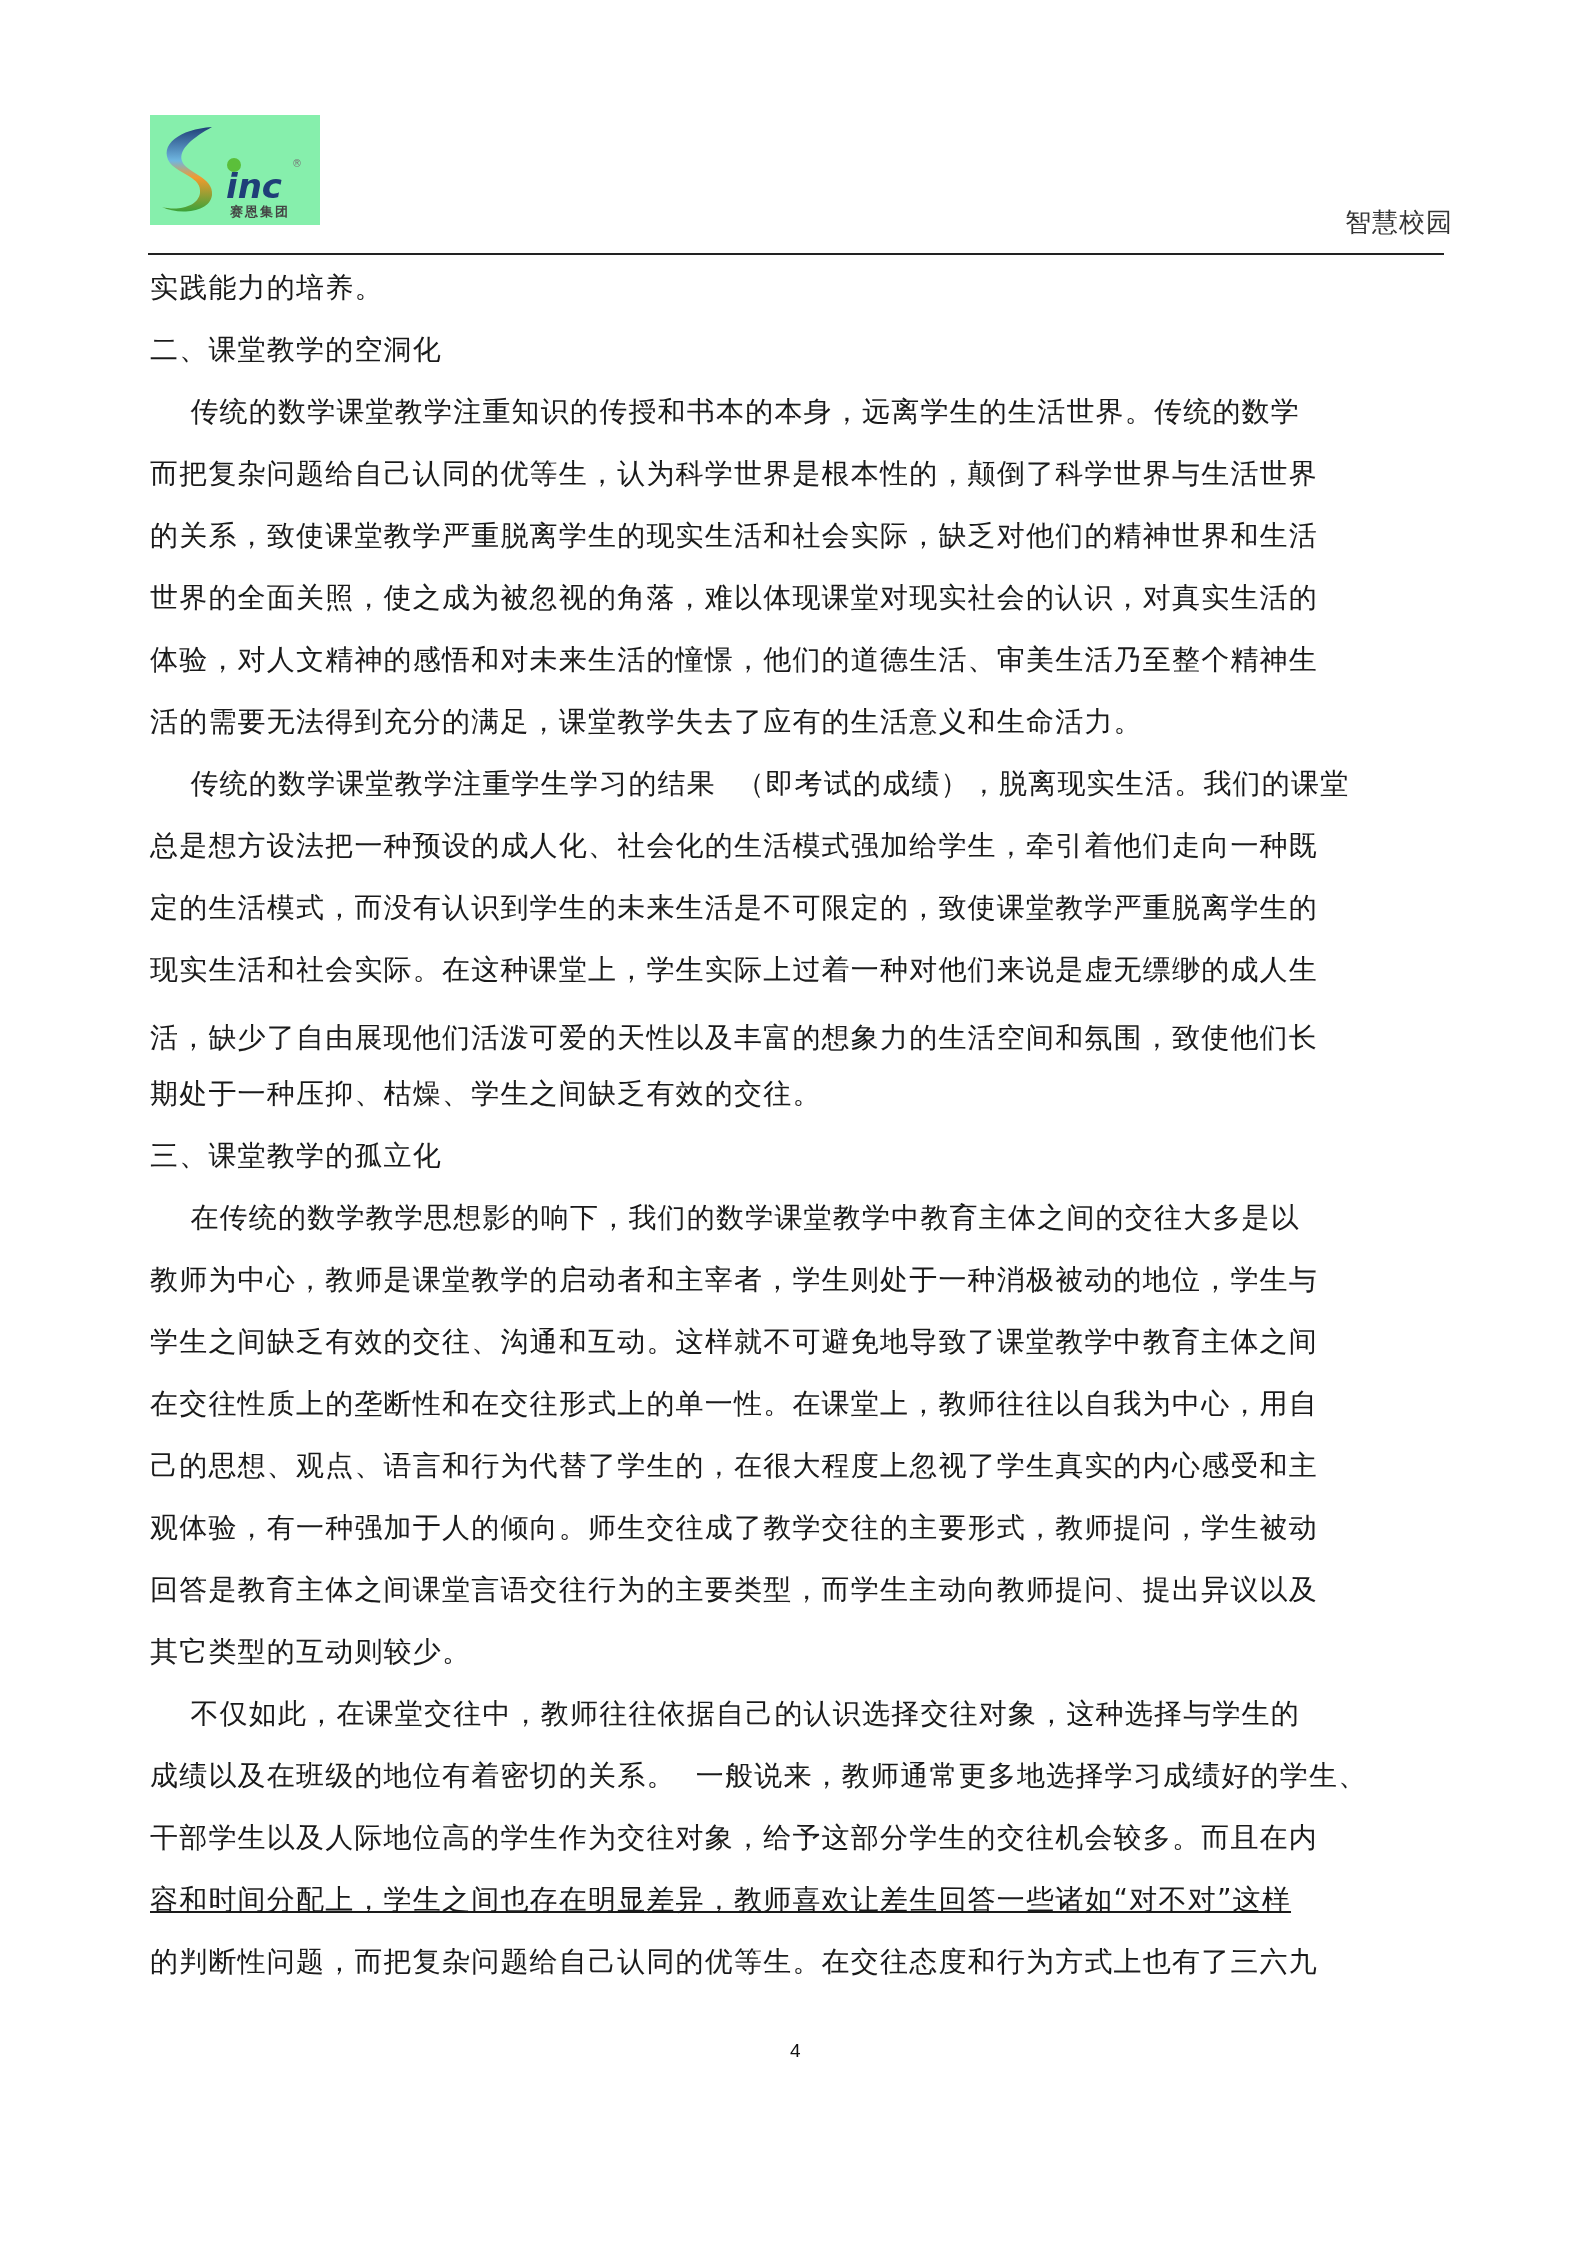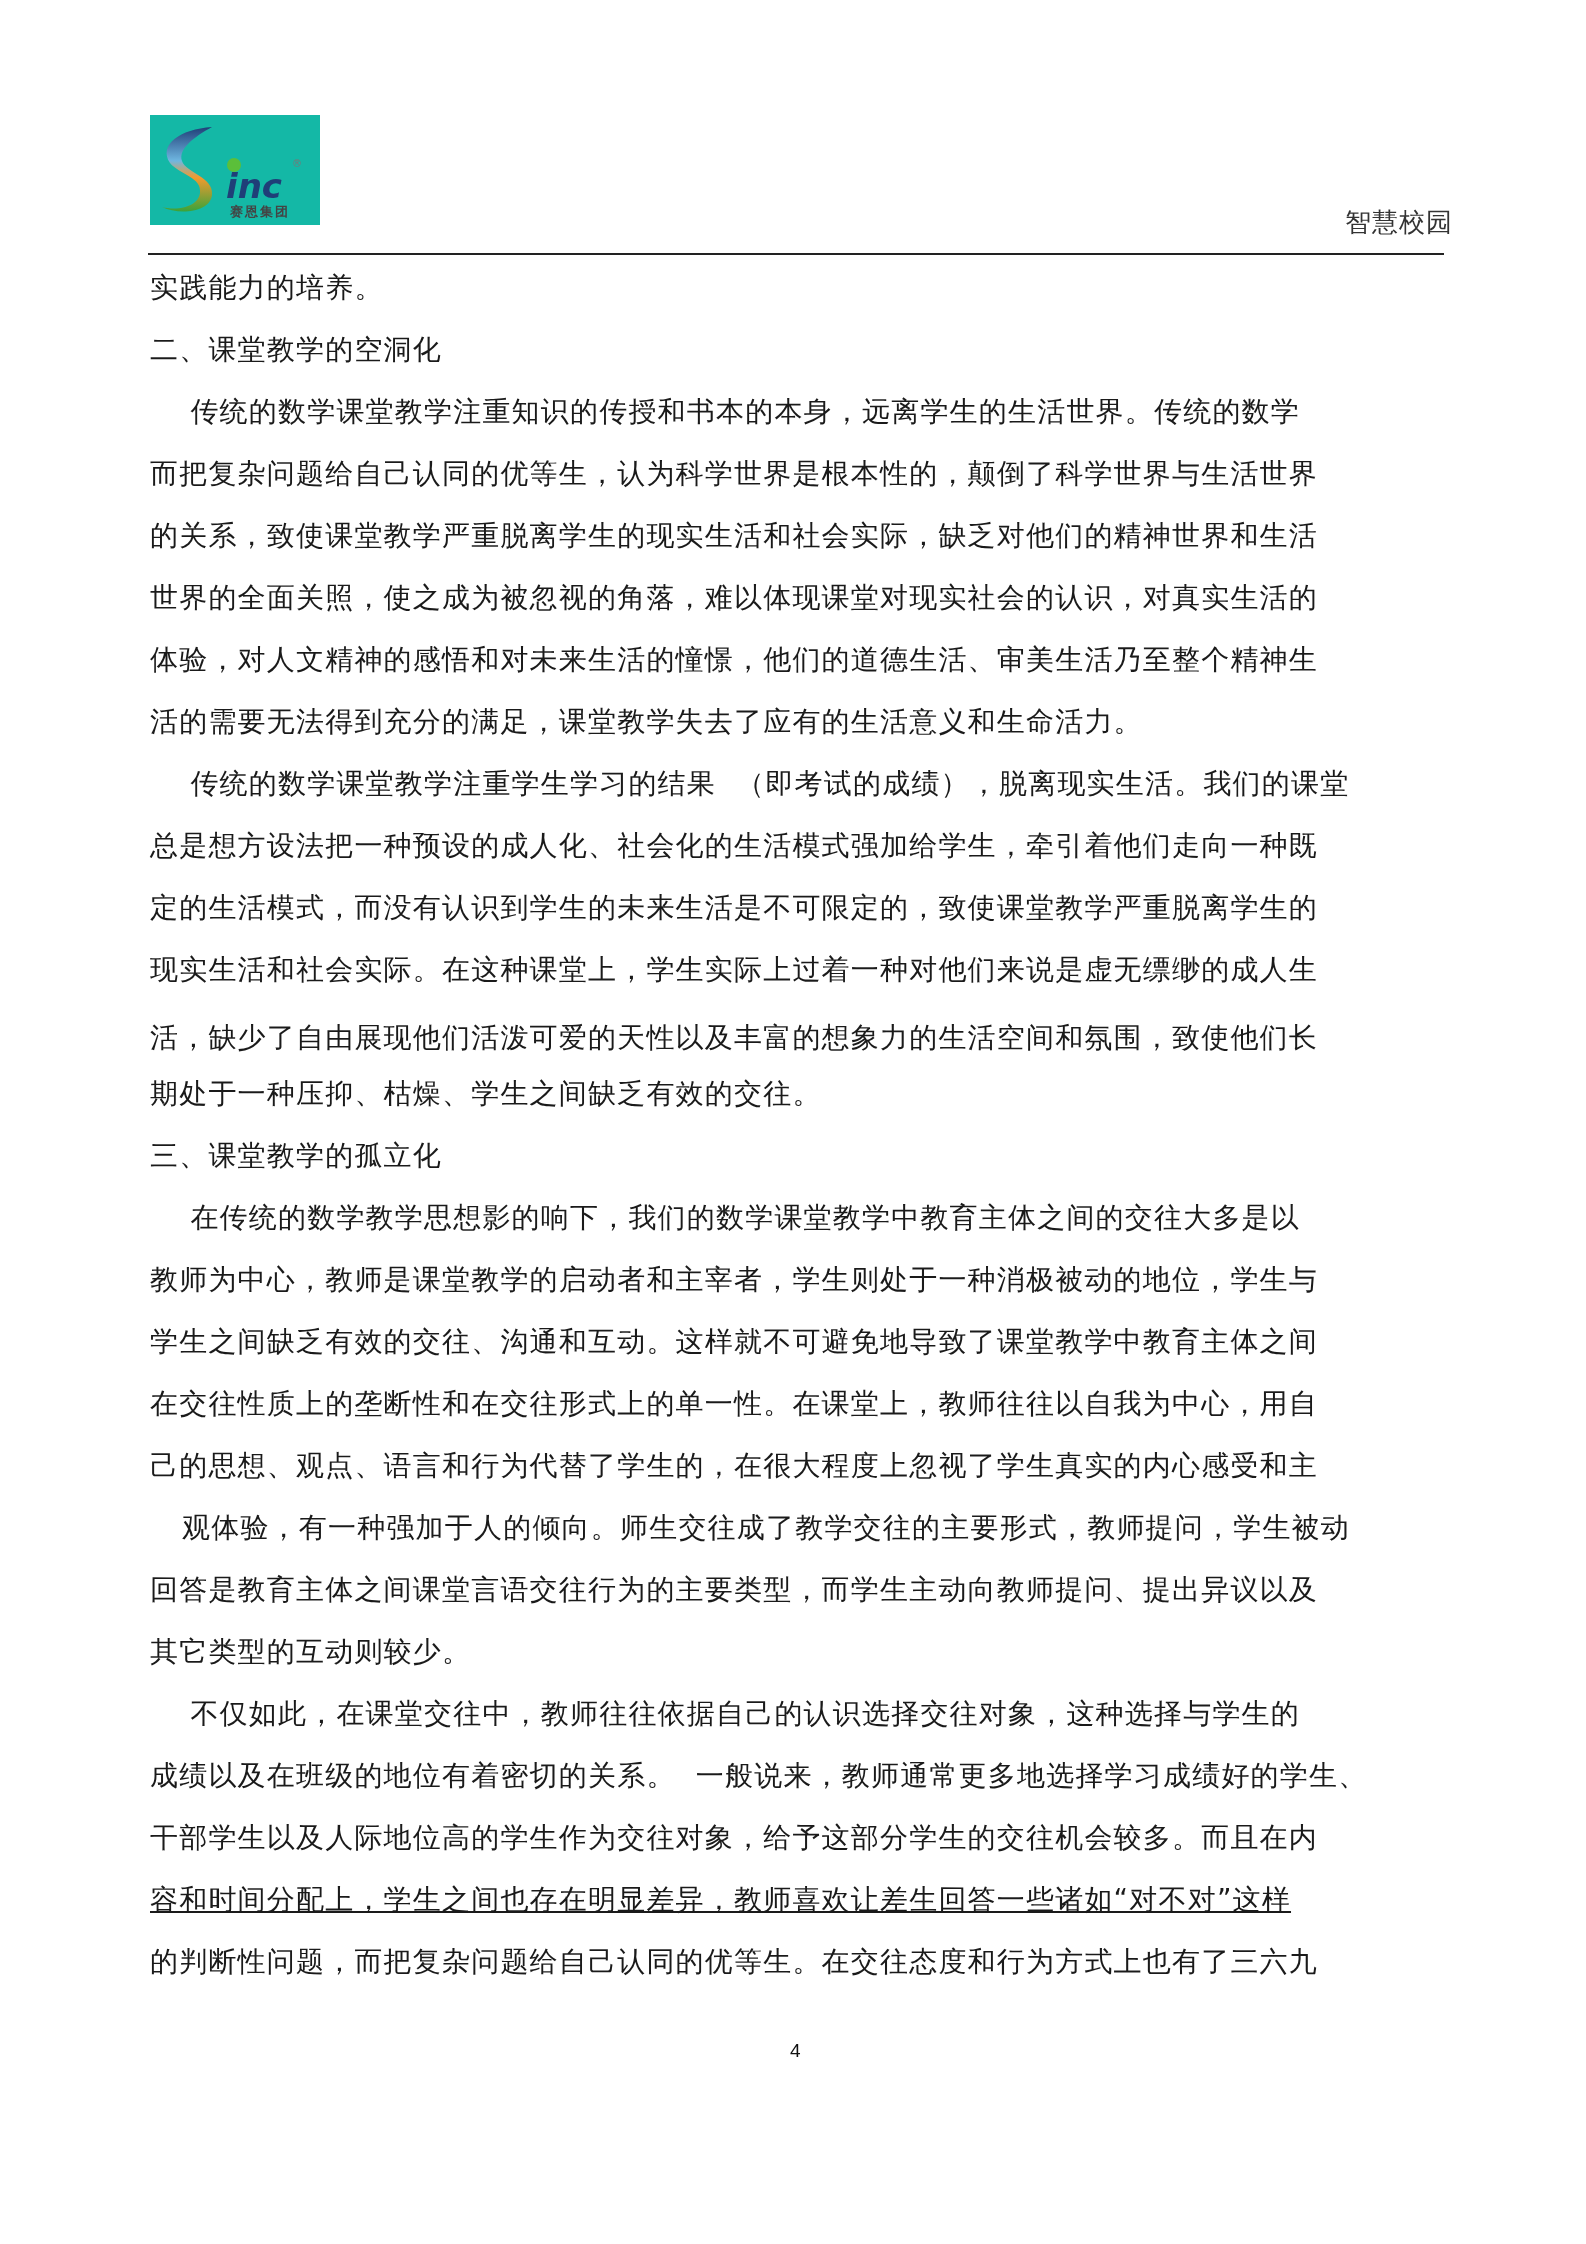--- a/index.html
+++ b/index.html
@@ -1,19 +1,19 @@
 <!DOCTYPE html>
 <html><head>
 <meta charset="utf-8">
 <style>
   html, body { margin: 0; padding: 0; background: #ffffff; }
   body { width: 1586px; height: 2244px; position: relative; overflow: hidden;
          font-family: "DejaVu Sans", "Liberation Sans", sans-serif; color: #1a1a1a; }
   .logo { position: absolute; left: 150px; top: 115px; width: 170px; height: 110px;
-          background: #14b8a6; }
+          background: #86efac; }
   .logo svg { display: block; }
   .header-right { position: absolute; left: 1345px; top: 205px; font-size: 26px; color: #333; letter-spacing: 1px; }
   .header-rule { position: absolute; left: 148px; top: 253px; width: 1296px; height: 0;
                  border-top: 2px solid #222; }
   .line { position: absolute; left: 150px; font-size: 28px; line-height: 36px; white-space: pre;
           letter-spacing: 1.2px; color: #1a1a1a; }
   .page-num { position: absolute; left: 790px; top: 2040px; font-size: 19px; color: #111;
               font-family: "Liberation Sans", sans-serif; }
 </style>
 </head>
@@ -54,21 +54,21 @@
     <div class="line" style="top: 890px; text-align: center;">定的生活模式，而没有认识到学生的未来生活是不可限定的，致使课堂教学严重脱离学生的</div>
     <div class="line" style="top: 952px;">现实生活和社会实际。在这种课堂上，学生实际上过着一种对他们来说是虚无缥缈的成人生</div>
     <div class="line" style="top: 1020px;">活，缺少了自由展现他们活泼可爱的天性以及丰富的想象力的生活空间和氛围，致使他们长</div>
     <div class="line" style="top: 1076px;">期处于一种压抑、枯燥、学生之间缺乏有效的交往。</div>
     <div class="line" style="top: 1138px;">三、课堂教学的孤立化</div>
     <div class="line" style="top: 1200px;">    在传统的数学教学思想影的响下，我们的数学课堂教学中教育主体之间的交往大多是以</div>
     <div class="line" style="top: 1262px;">教师为中心，教师是课堂教学的启动者和主宰者，学生则处于一种消极被动的地位，学生与</div>
     <div class="line" style="top: 1324px;">学生之间缺乏有效的交往、沟通和互动。这样就不可避免地导致了课堂教学中教育主体之间</div>
     <div class="line" style="top: 1386px;">在交往性质上的垄断性和在交往形式上的单一性。在课堂上，教师往往以自我为中心，用自</div>
     <div class="line" style="top: 1448px;">己的思想、观点、语言和行为代替了学生的，在很大程度上忽视了学生真实的内心感受和主</div>
-    <div class="line" style="top: 1510px; margin-left: 32px;">观体验，有一种强加于人的倾向。师生交往成了教学交往的主要形式，教师提问，学生被动</div>
+    <div class="line" style="top: 1510px;">观体验，有一种强加于人的倾向。师生交往成了教学交往的主要形式，教师提问，学生被动</div>
     <div class="line" style="top: 1572px;">回答是教育主体之间课堂言语交往行为的主要类型，而学生主动向教师提问、提出异议以及</div>
     <div class="line" style="top: 1634px;">其它类型的互动则较少。</div>
     <div class="line" style="top: 1696px;">    不仅如此，在课堂交往中，教师往往依据自己的认识选择交往对象，这种选择与学生的</div>
     <div class="line" style="top: 1758px;">成绩以及在班级的地位有着密切的关系。  一般说来，教师通常更多地选择学习成绩好的学生、</div>
     <div class="line" style="top: 1820px;">干部学生以及人际地位高的学生作为交往对象，给予这部分学生的交往机会较多。而且在内</div>
     <div class="line" style="top: 1882px; text-decoration: underline;">容和时间分配上，学生之间也存在明显差异，教师喜欢让差生回答一些诸如“对不对”这样</div>
     <div class="line" style="top: 1944px; text-align: right;">的判断性问题，而把复杂问题给自己认同的优等生。在交往态度和行为方式上也有了三六九</div>
   </div>
 
 <div class="page-num">4</div>

